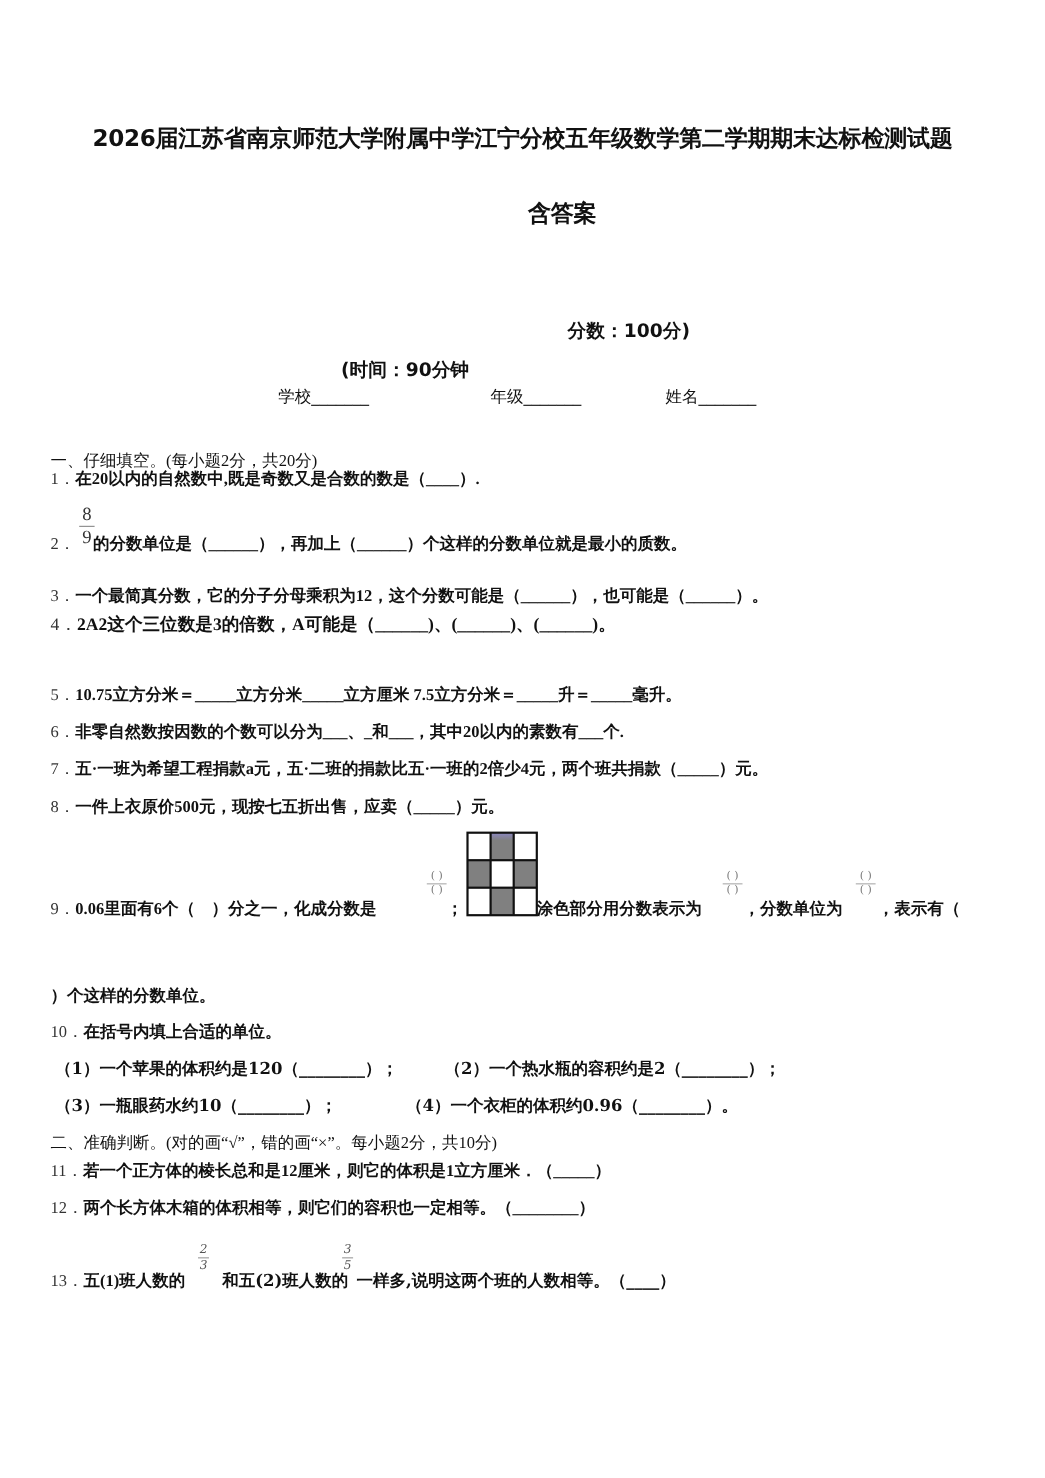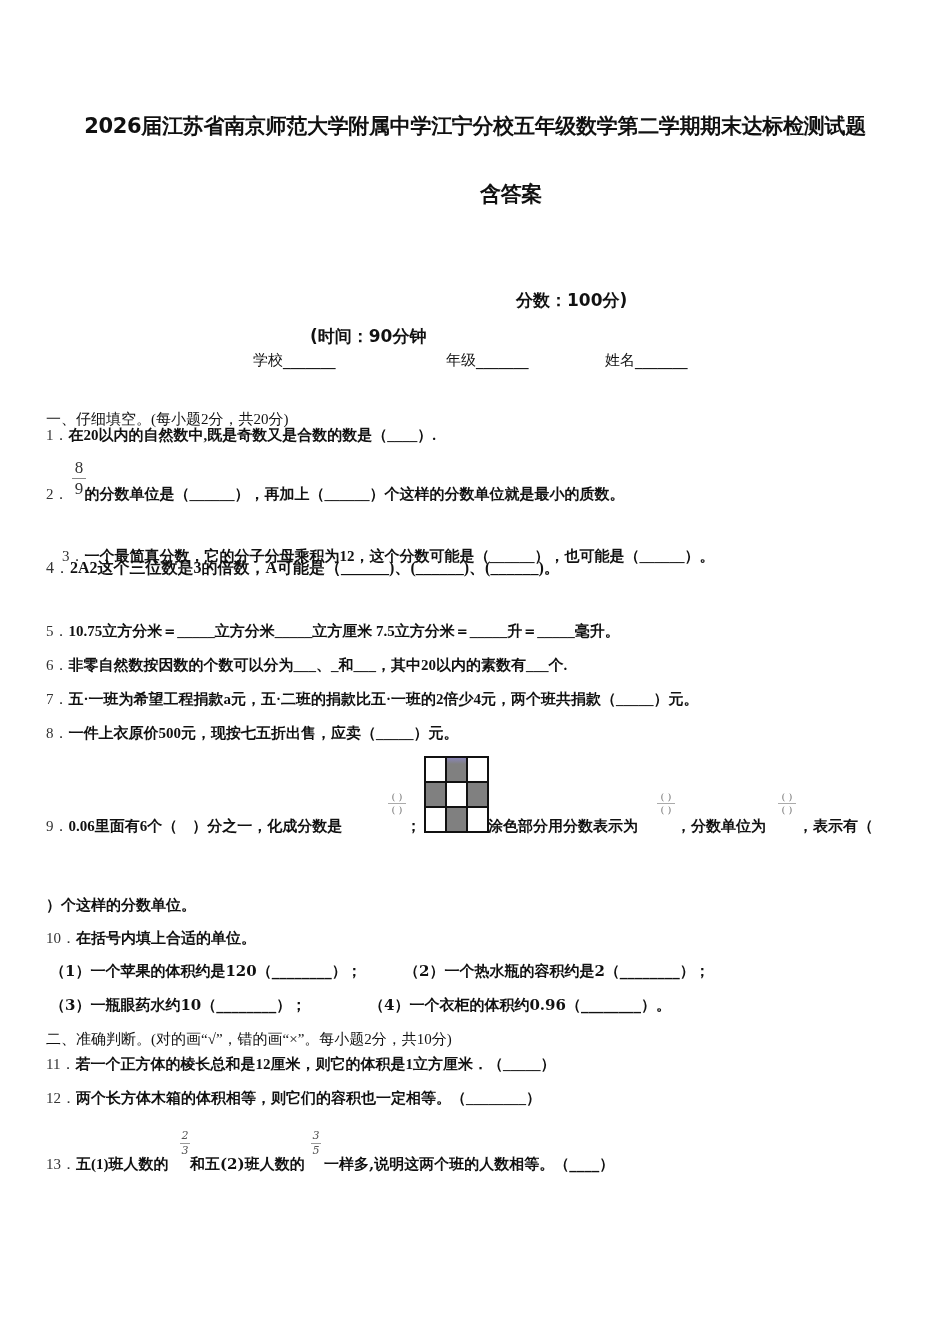--- a/index.html
+++ b/index.html
@@ -68,21 +68,21 @@
 
 <div class="frac" style="left:72px; top:459px; width:14px;">
   <span class="n">8</span>
   <span class="bar"></span>
   <span class="d">9</span>
 </div>
 <div class="abs q" style="top:485px;">
   <span class="num">2．</span><span style="display:inline-block;width:16px;"></span><span class="body">的分数单位是（______），再加上（______）个这样的分数单位就是最小的质数。</span>
 </div>
 
-<div class="abs q" style="top:547px;margin-left:16px;">
+<div class="abs q" style="top:532px;">
   <span class="num">3．</span><span class="body">一个最简真分数，它的分子分母乘积为12，这个分数可能是（______），也可能是（______）。</span>
 </div>
 
 <div class="abs q" style="top:558px; font-size:16px;text-align:center;">
   <span class="num">4．</span><span class="body">2A2这个三位数是3的倍数，A可能是（______)、(______)、(______)。</span>
 </div>
 
 <div class="abs q" style="top:622px;">
   <span class="num">5．</span><span class="body">10.75立方分米＝_____立方分米_____立方厘米 7.5立方分米＝_____升＝_____毫升。</span>
 </div>
@@ -156,19 +156,19 @@
 </div>
 
 <div class="abs q" style="top:1155px;">
   <span class="num">13．</span><span class="body">五(1)班人数的</span>
 </div>
 <div class="sfrac" style="left:180px; top:1130px;">
   <span>2</span>
     <span class="bar"></span>
     <span>3</span>
 </div>
-<div class="abs q body" style="left:190px; top:1155px; font-weight:bold;">和五(2)班人数的</div>
+<div class="abs q body" style="left:202px; top:1155px; font-weight:bold;">和五(2)班人数的</div>
 <div class="sfrac" style="left:311px; top:1130px;">
   <span>3</span>
     <span class="bar"></span>
     <span>5</span>
 </div>
 <div class="abs q body" style="left:324px; top:1155px; font-weight:bold;">一样多,说明这两个班的人数相等。（____）</div>
 
 </body></html>

